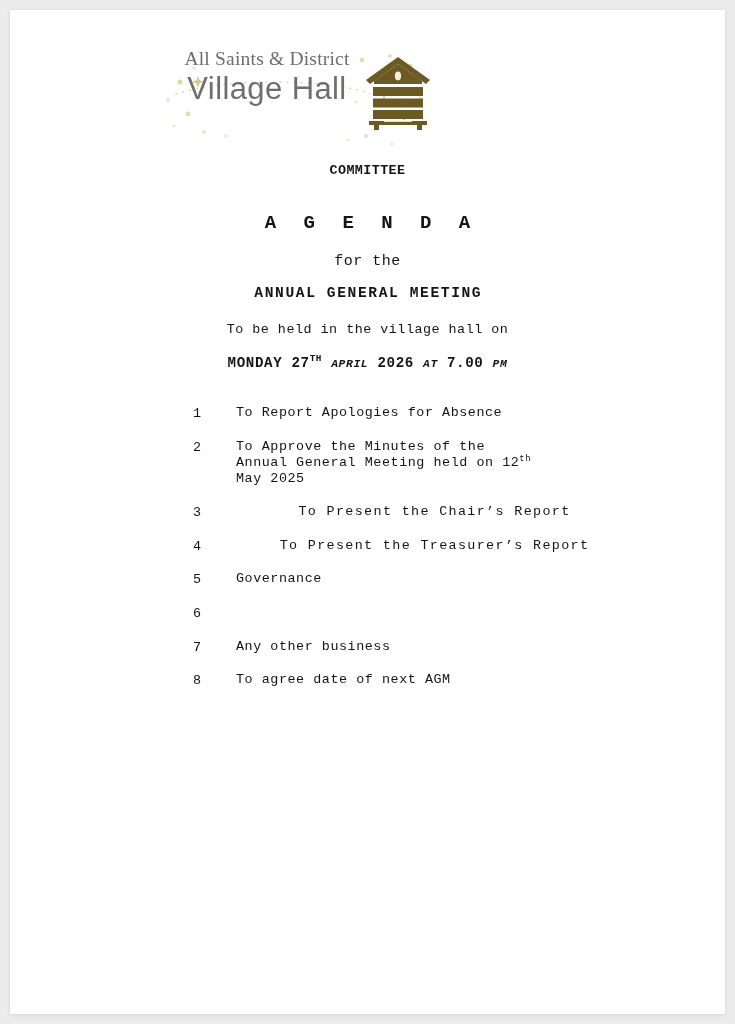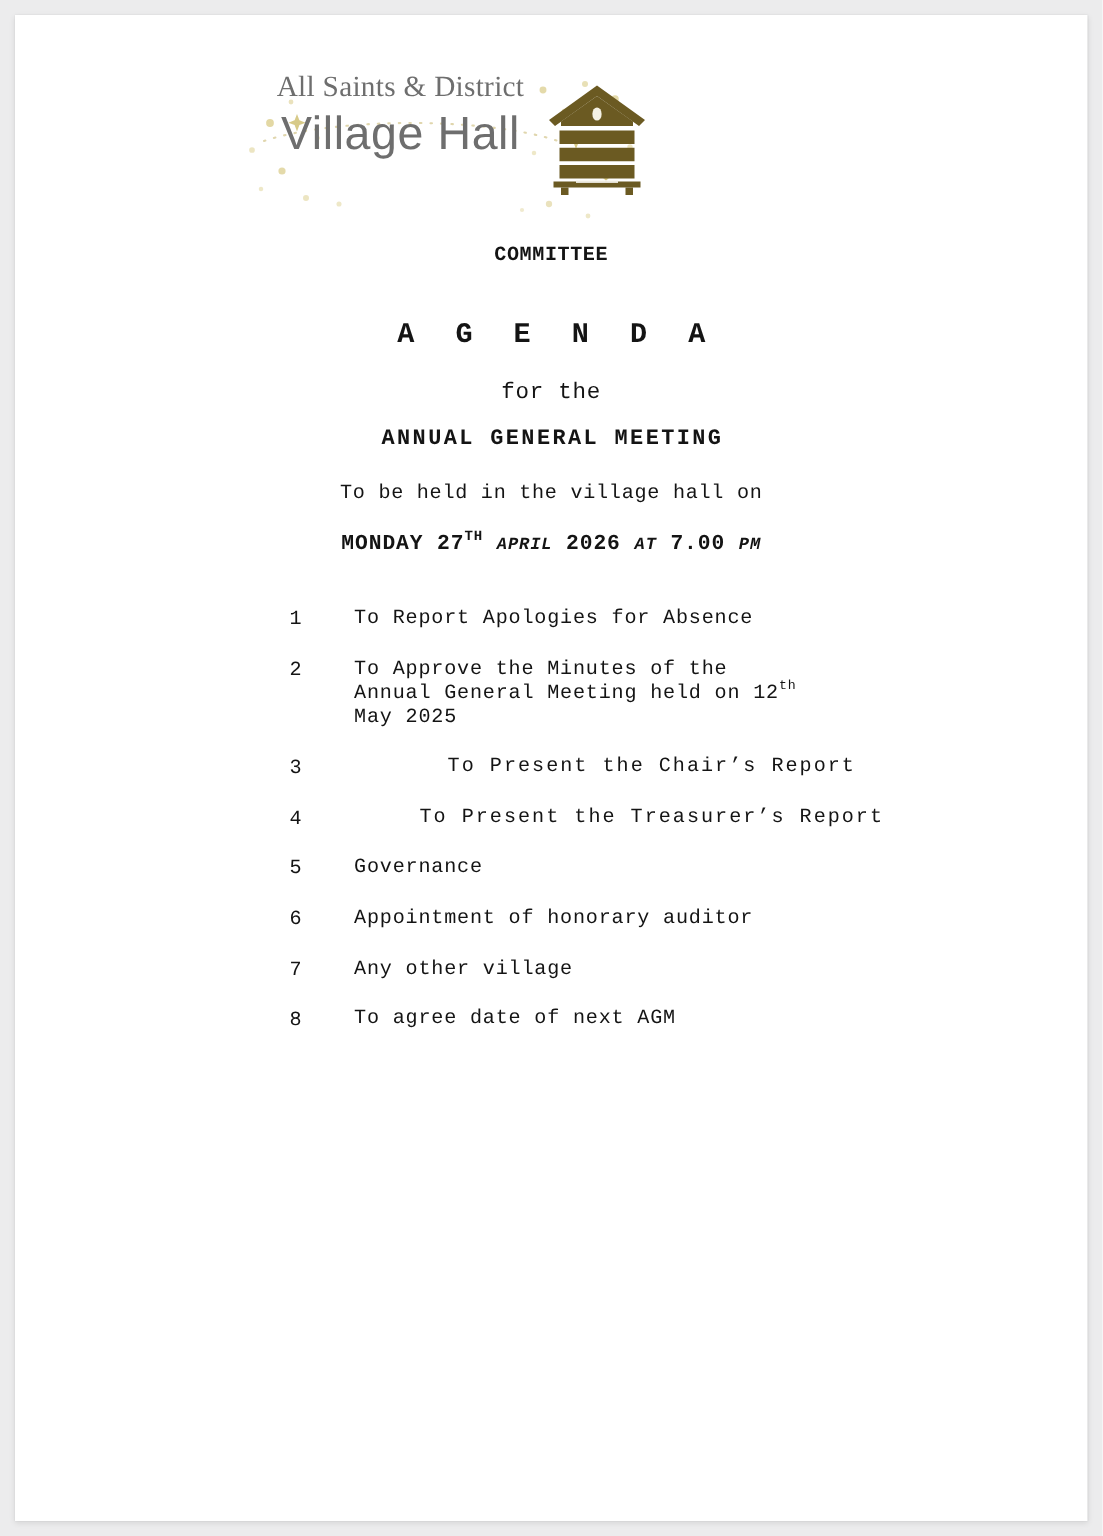--- a/index.html
+++ b/index.html
@@ -300,25 +300,24 @@
         <div class="agenda-item">
           <div class="agenda-num">4</div>
           <div class="agenda-text wide">To Present the Treasurer’s Report</div>
         </div>
         <div class="agenda-item">
           <div class="agenda-num">5</div>
           <div class="agenda-text">Governance</div>
         </div>
         <div class="agenda-item">
           <div class="agenda-num">6</div>
-          <div class="agenda-text">Appointment of honorary auditor</div>
         </div>
         <div class="agenda-item">
           <div class="agenda-num">7</div>
-          <div class="agenda-text">Any other village</div>
+          <div class="agenda-text">Any other business</div>
         </div>
         <div class="agenda-item">
           <div class="agenda-num">8</div>
           <div class="agenda-text">To agree date of next AGM</div>
         </div>
       </div>
 
   </div>
 </div>
 

